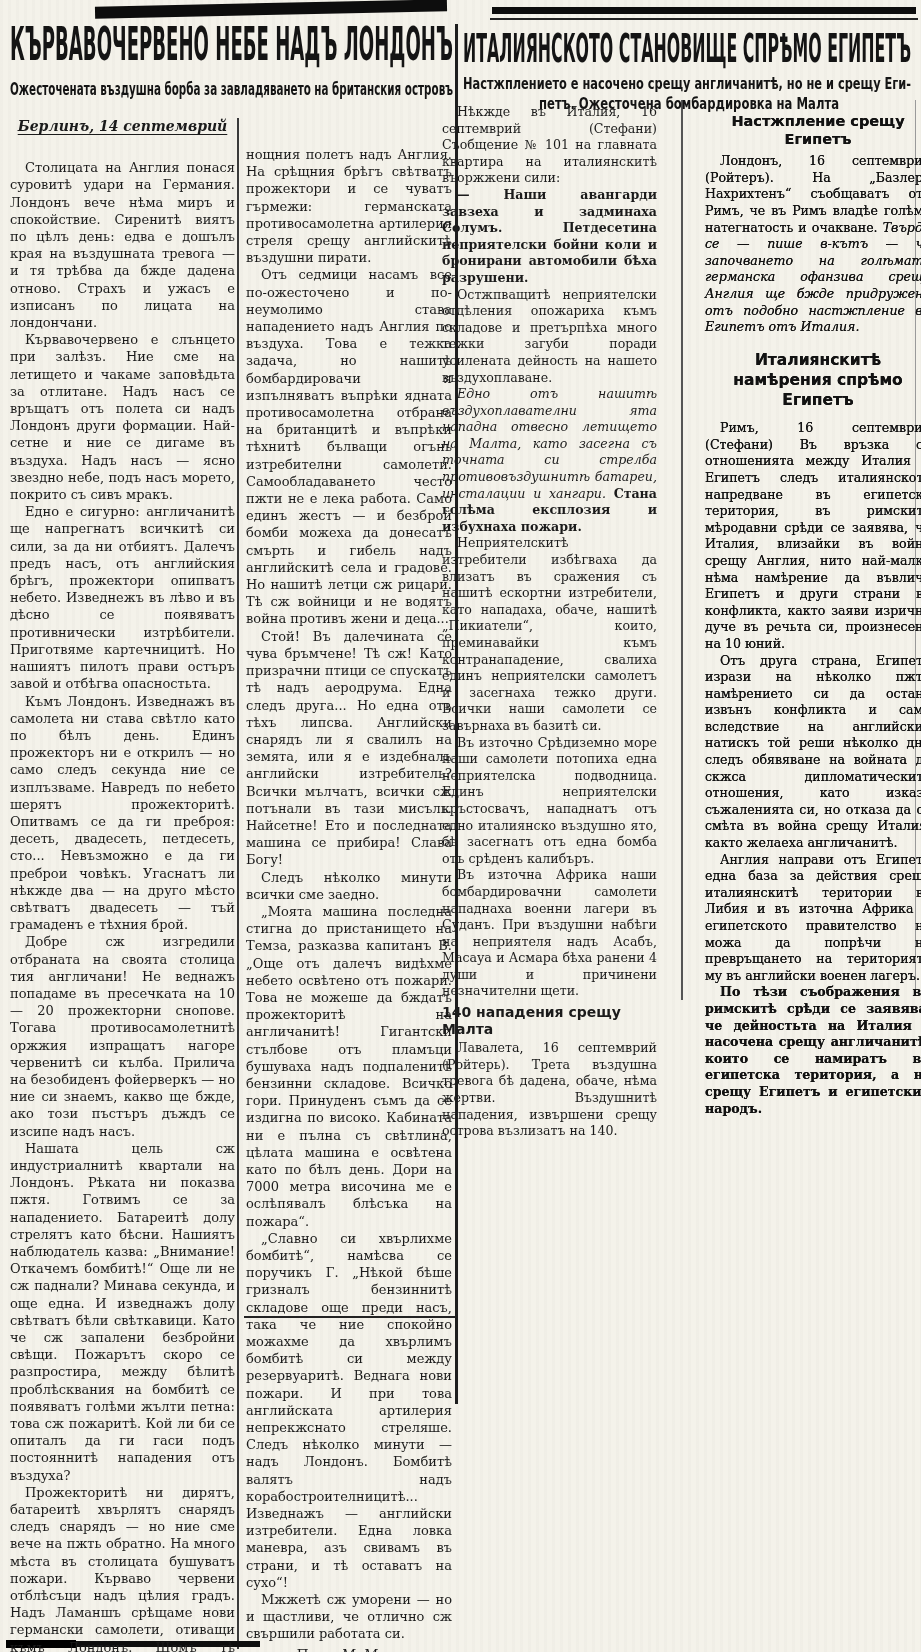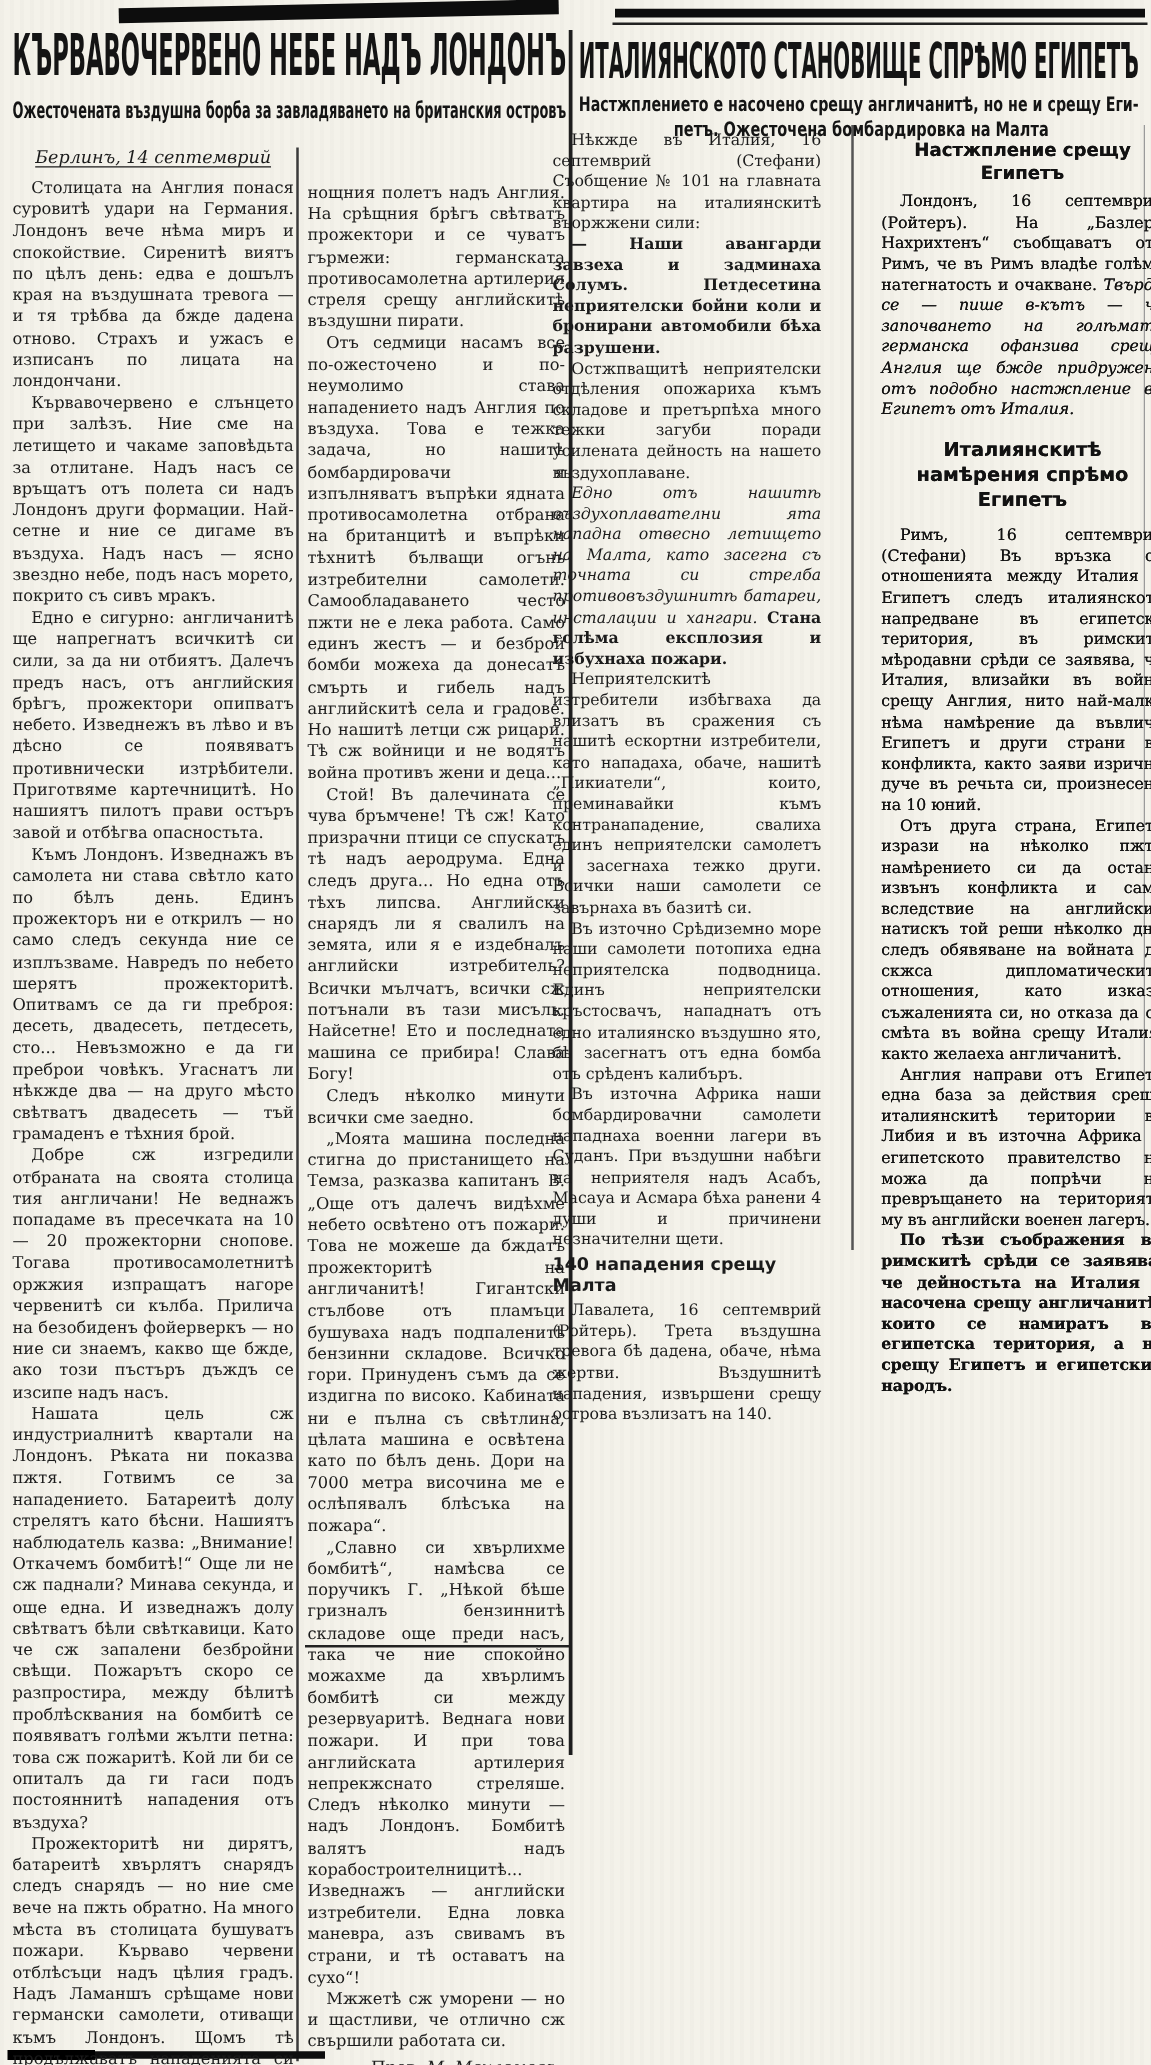--- a/index.html
+++ b/index.html
@@ -35,21 +35,21 @@
   .col1 { left:10px;  top:118px; width:225px; }
   .col2 { left:246px; top:118px; width:206px; padding-top:28px; }
   .col3 { left:442px; top:104px; width:215px; font-size:12.6px; line-height:16.6px; }
   .col4 { left:705px; top:104px; width:226px; font-size:12.6px; line-height:16.6px;
           color:#121212; text-shadow:0 0 0.5px currentColor; }
 
   .para { margin:0; text-indent:15px; text-align:justify; }
   .s-cont { text-indent:0; }
   .s-b { font-weight:bold; }
   .s-dateline { text-indent:0; text-align:center; font-style:italic; font-size:14px;
-                text-decoration:underline; text-underline-offset:3px; margin:0 0 7px; }
+                text-decoration:underline; text-underline-offset:3px; margin:0 0 24px;font-weight:bold; }
   .s-subhead { font-family:"DejaVu Sans", sans-serif; font-weight:bold; font-size:14.5px;
                line-height:1.25; text-align:center; text-indent:0; margin:8px 0 5px; }
   .s-subhead2 { font-family:"DejaVu Sans", sans-serif; font-weight:bold; font-size:15.5px;
                line-height:1.3; text-align:center; text-indent:0; margin:14px 0 10px; }
   .s-subhead-left { font-family:"DejaVu Sans", sans-serif; font-weight:bold; font-size:14px;
                text-align:left; text-indent:0; margin:4px 0 3px; }
   .s-sig { text-indent:0; text-align:right; padding-right:6px; margin-top:3px; font-size:13.5px; }
   .r-n {} .r-i { font-style:italic; } .r-b { font-weight:bold; }
 </style>
 </head>

